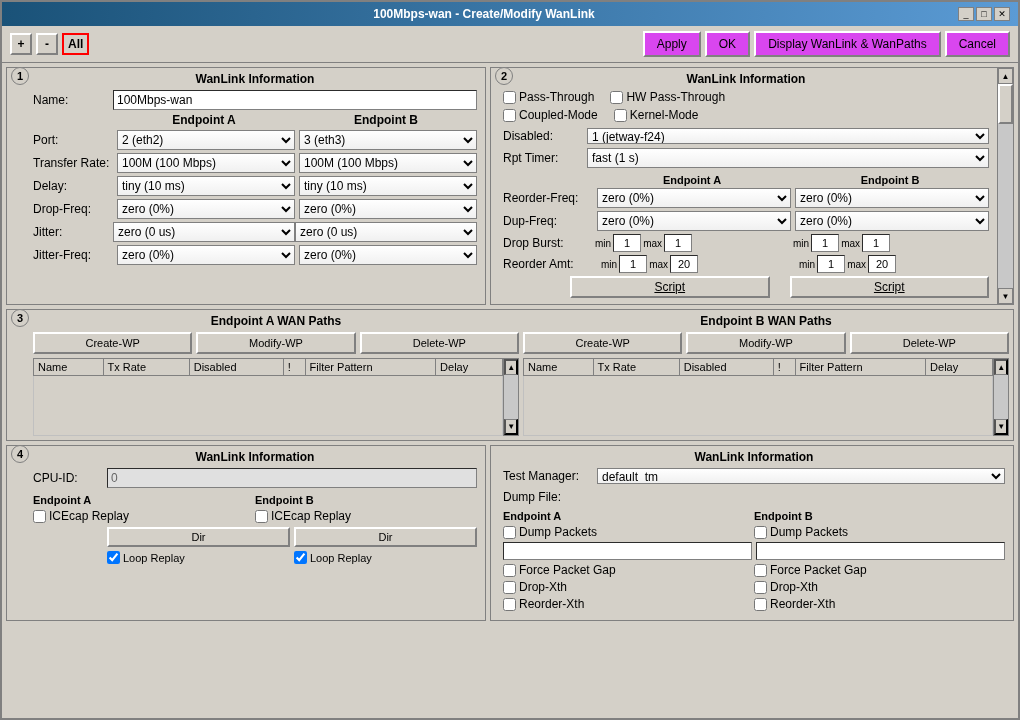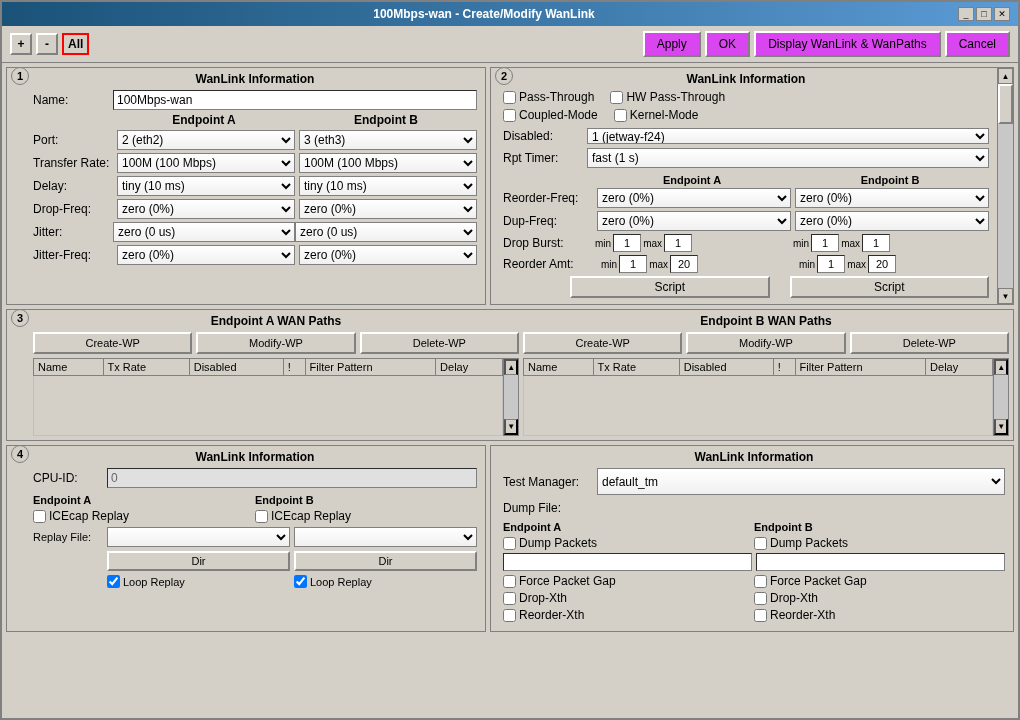--- a/index.html
+++ b/index.html
@@ -278,21 +278,21 @@
                   <input type="text" style="width: 28px; height: 18px; border: 1px inset rgb(128, 128, 128); background: white; text-align: center; font-size: 11px;" value="20">
                 </div>
                 <div style="display:flex;align-items:center;gap:2px;">
                   <span style="font-size:10px;">min</span>
                   <input type="text" style="width: 28px; height: 18px; border: 1px inset rgb(128, 128, 128); background: white; text-align: center; font-size: 11px;" value="1">
                   <span style="font-size:10px;">max</span>
                   <input type="text" style="width: 28px; height: 18px; border: 1px inset rgb(128, 128, 128); background: white; text-align: center; font-size: 11px;" value="20">
                 </div>
               </div>
 
-              <div style="display:flex;gap:20px;margin-left:67px;">
+              <div style="display:flex;gap:20px;margin-left:67px;text-decoration:underline;">
                 <button style="flex:1;height:22px;background:#d4d0c8;border:2px solid;border-color:#ffffff #808080 #808080 #ffffff;cursor:pointer;font-size:12px;">Script</button>
                 <button style="flex:1;height:22px;background:#d4d0c8;border:2px solid;border-color:#ffffff #808080 #808080 #ffffff;cursor:pointer;font-size:12px;">Script</button>
               </div>
             </div>
 
             <div style="width:16px;background:#d4d0c8;border-left:1px solid #808080;display:flex;flex-direction:column;">
               <button style="width:100%;height:16px;background:#d4d0c8;border:1px solid #808080;font-size:8px;cursor:pointer;">▲</button>
               <div style="flex:1;background:#c8c8c8;">
                 <div style="width:100%;height:40px;background:#d4d0c8;border:2px solid;border-color:#ffffff #808080 #808080 #ffffff;"></div>
               </div>
@@ -396,25 +396,20 @@
             <label style="display:flex;align-items:center;gap:3px;">
               <input type="checkbox" style="">
               <span>ICEcap Replay</span>
             </label>
             <label style="display:flex;align-items:center;gap:3px;">
               <input type="checkbox" style="">
               <span>ICEcap Replay</span>
             </label>
           </div>
 
-          <div style="display:flex;align-items:center;margin-bottom:4px;gap:4px;">
-            <span style="width:70px;font-size:11px;">Replay File:</span>
-            <select style="flex:1;height:20px;"><option></option></select>
-            <select style="flex:1;height:20px;"><option></option></select>
-          </div>
 
           <div style="display:grid;grid-template-columns:70px 1fr 1fr;gap:4px;margin-bottom:4px;">
             <div></div>
             <button style="height:20px;background:#d4d0c8;border:2px solid;border-color:#ffffff #808080 #808080 #ffffff;cursor:pointer;font-size:11px;">Dir</button>
             <button style="height:20px;background:#d4d0c8;border:2px solid;border-color:#ffffff #808080 #808080 #ffffff;cursor:pointer;font-size:11px;">Dir</button>
           </div>
 
           <div style="display:grid;grid-template-columns:70px 1fr 1fr;gap:4px;">
             <div></div>
             <label style="display:flex;align-items:center;gap:3px;">
@@ -428,21 +423,21 @@
           </div>
         </div>
       </div>
 
       <div style="flex:1;border:1px solid #808080;background:#d4d0c8;position:relative;">
         <div style="padding:4px 8px 6px 12px;">
           <div style="font-weight:bold;text-align:center;margin-bottom:4px;">WanLink Information</div>
 
           <div style="display:flex;align-items:center;margin-bottom:6px;gap:4px;">
             <span style="width:90px;">Test Manager:</span>
-            <select style="flex:1;height:27px;">
+            <select style="flex:1;height:16px;">
               <option>default_tm</option>
             </select>
           </div>
 
           <div style="display:flex;align-items:center;margin-bottom:6px;gap:4px;">
             <span style="width:90px;">Dump File:</span>
 
           </div>
 
           <div style="display:grid;grid-template-columns:1fr 1fr;margin-bottom:3px;">

